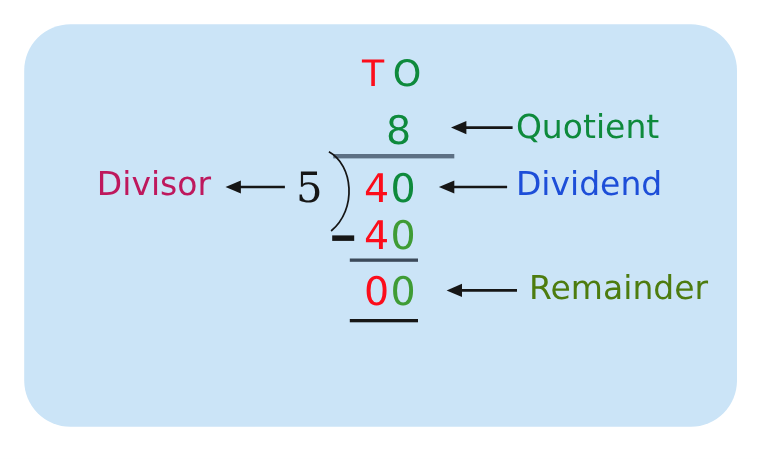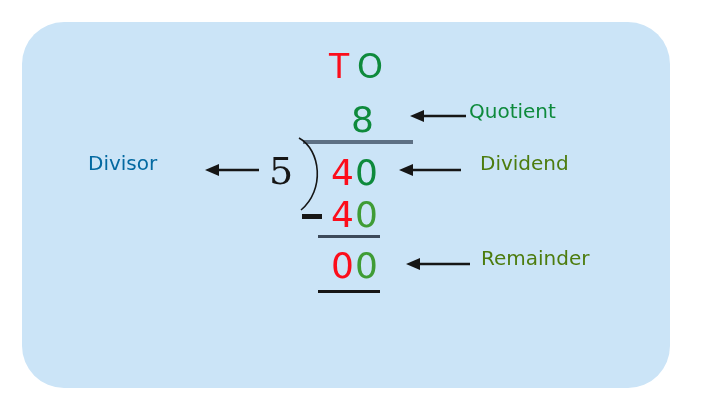--- a/index.html
+++ b/index.html
@@ -92,29 +92,29 @@
   #bracket-arc {
     left: 295px; top: 136px;
     width: 34px; height: 76px;
   }
 
   
   .arrow { position: absolute; }
 
   
   .label {
-    font-size: 20px;
+    font-size: 30px;
     line-height: 1;
     font-family: "DejaVu Sans", sans-serif;
     white-space: nowrap;
   }
   #label-quotient  { left: 469px; top: 101px; color: #0e8a3c; }
-  #label-dividend  { left: 480px; top: 153px; color: #4d7c0f; }
+  #label-dividend  { left: 469px; top: 153px; color: #1d4ed8; }
   #label-remainder { left: 481px; top: 248px; color: #4d7c0f; }
-  #label-divisor   { left:  88px; top: 153px; color: #0369a1; text-align: center; }
+  #label-divisor   { left:  88px; top: 153px; color: #be185d; text-align: center; }
 </style>
 </head>
 <body>
 
 <div id="stage">
 
   <div id="panel"></div>
 
   <div class="abs colhead" id="head-t">T</div>
   <div class="abs colhead" id="head-o">O</div>

